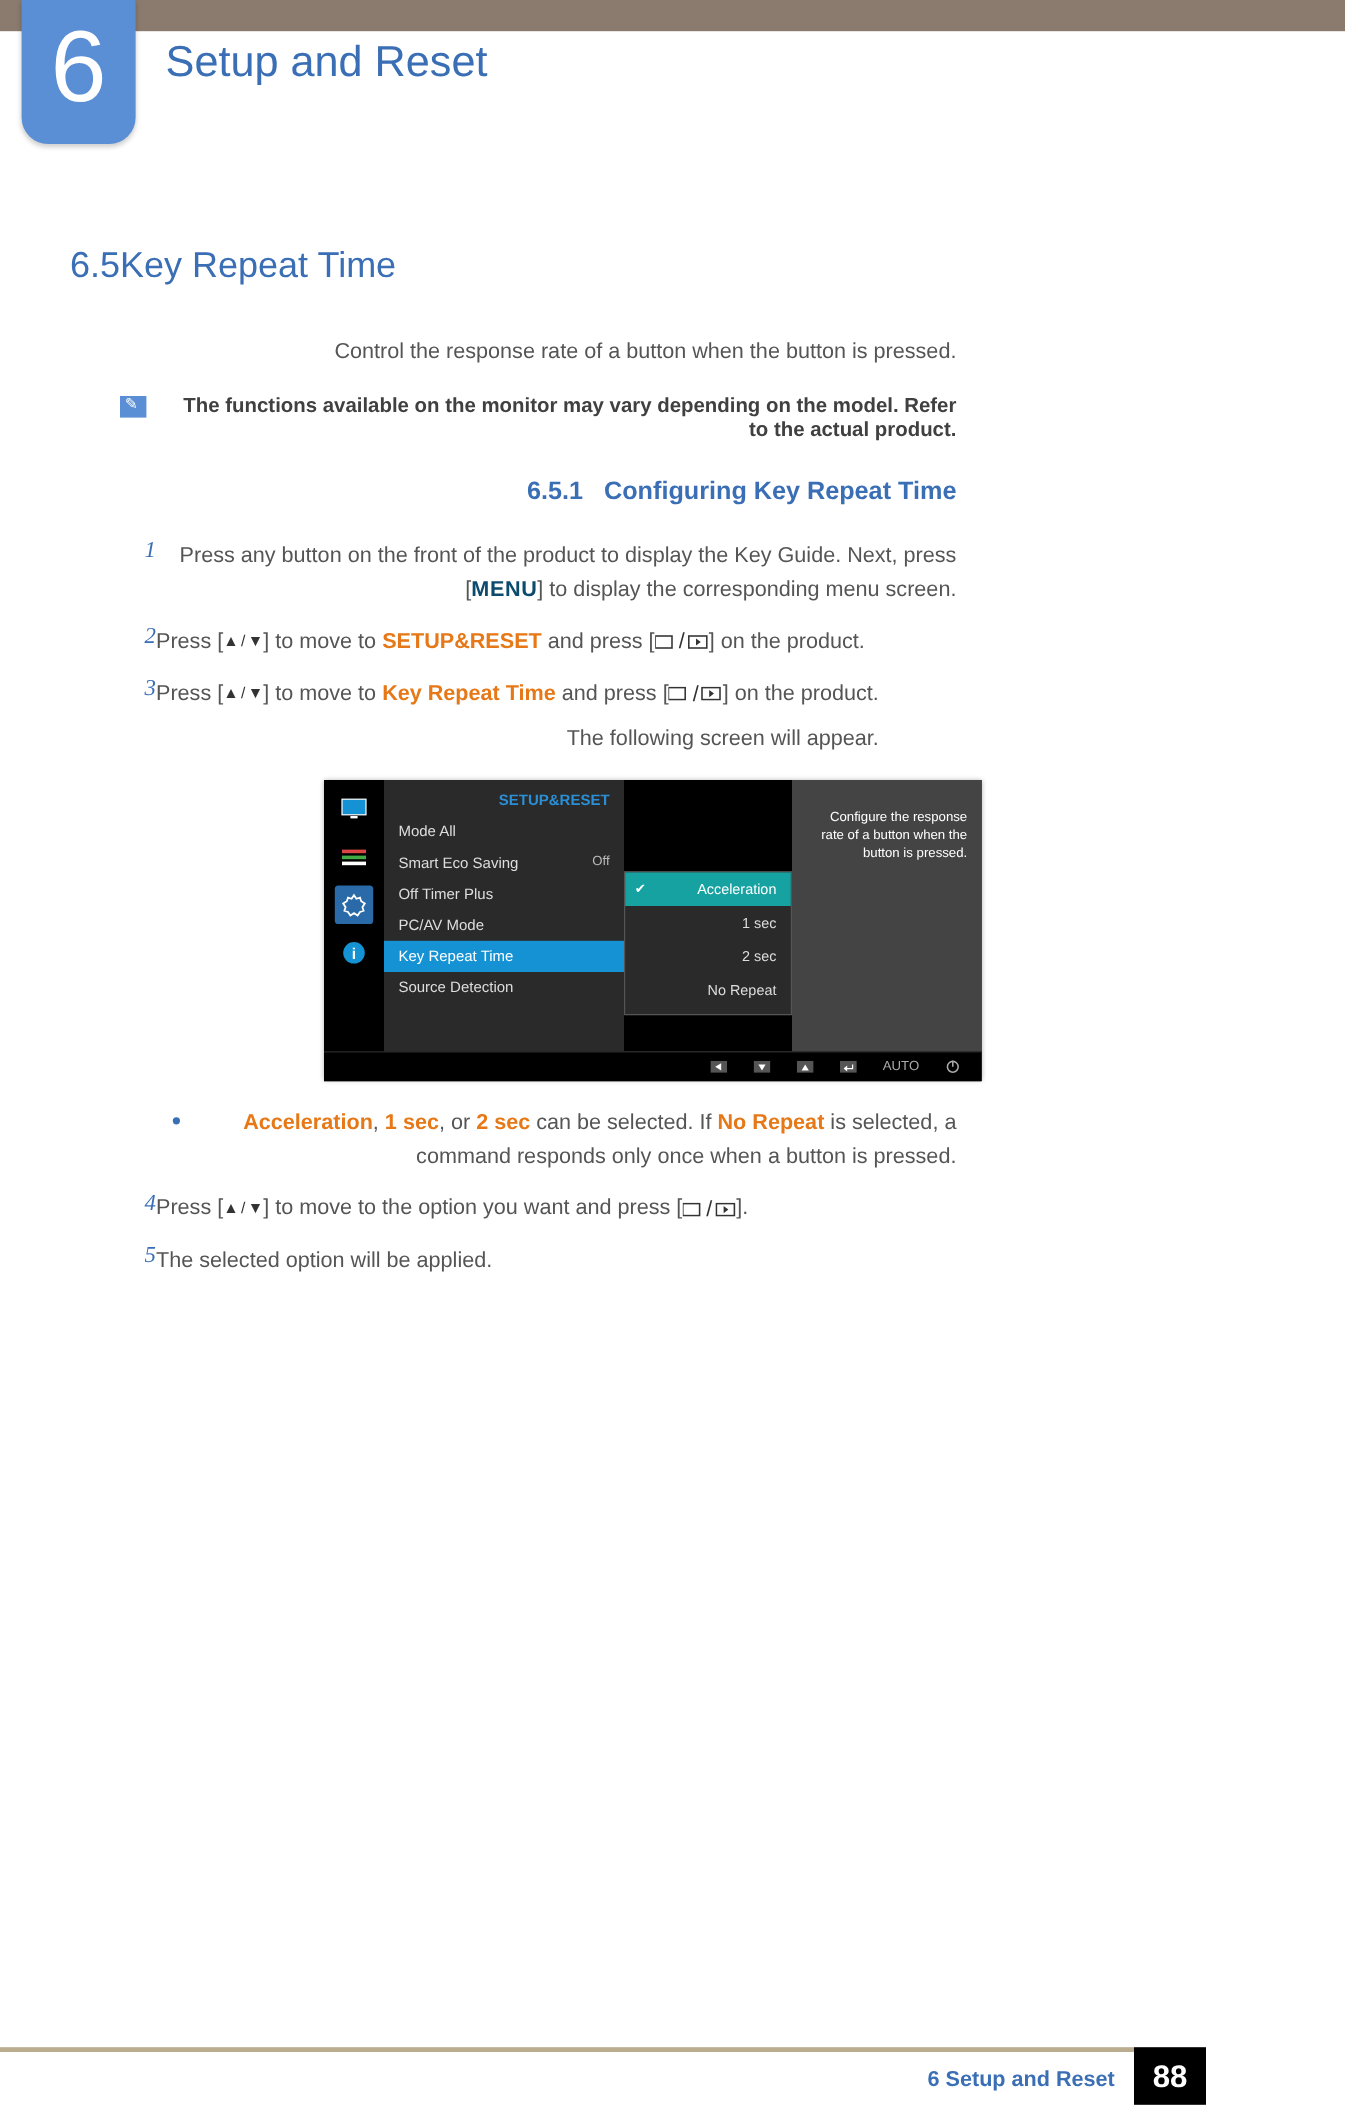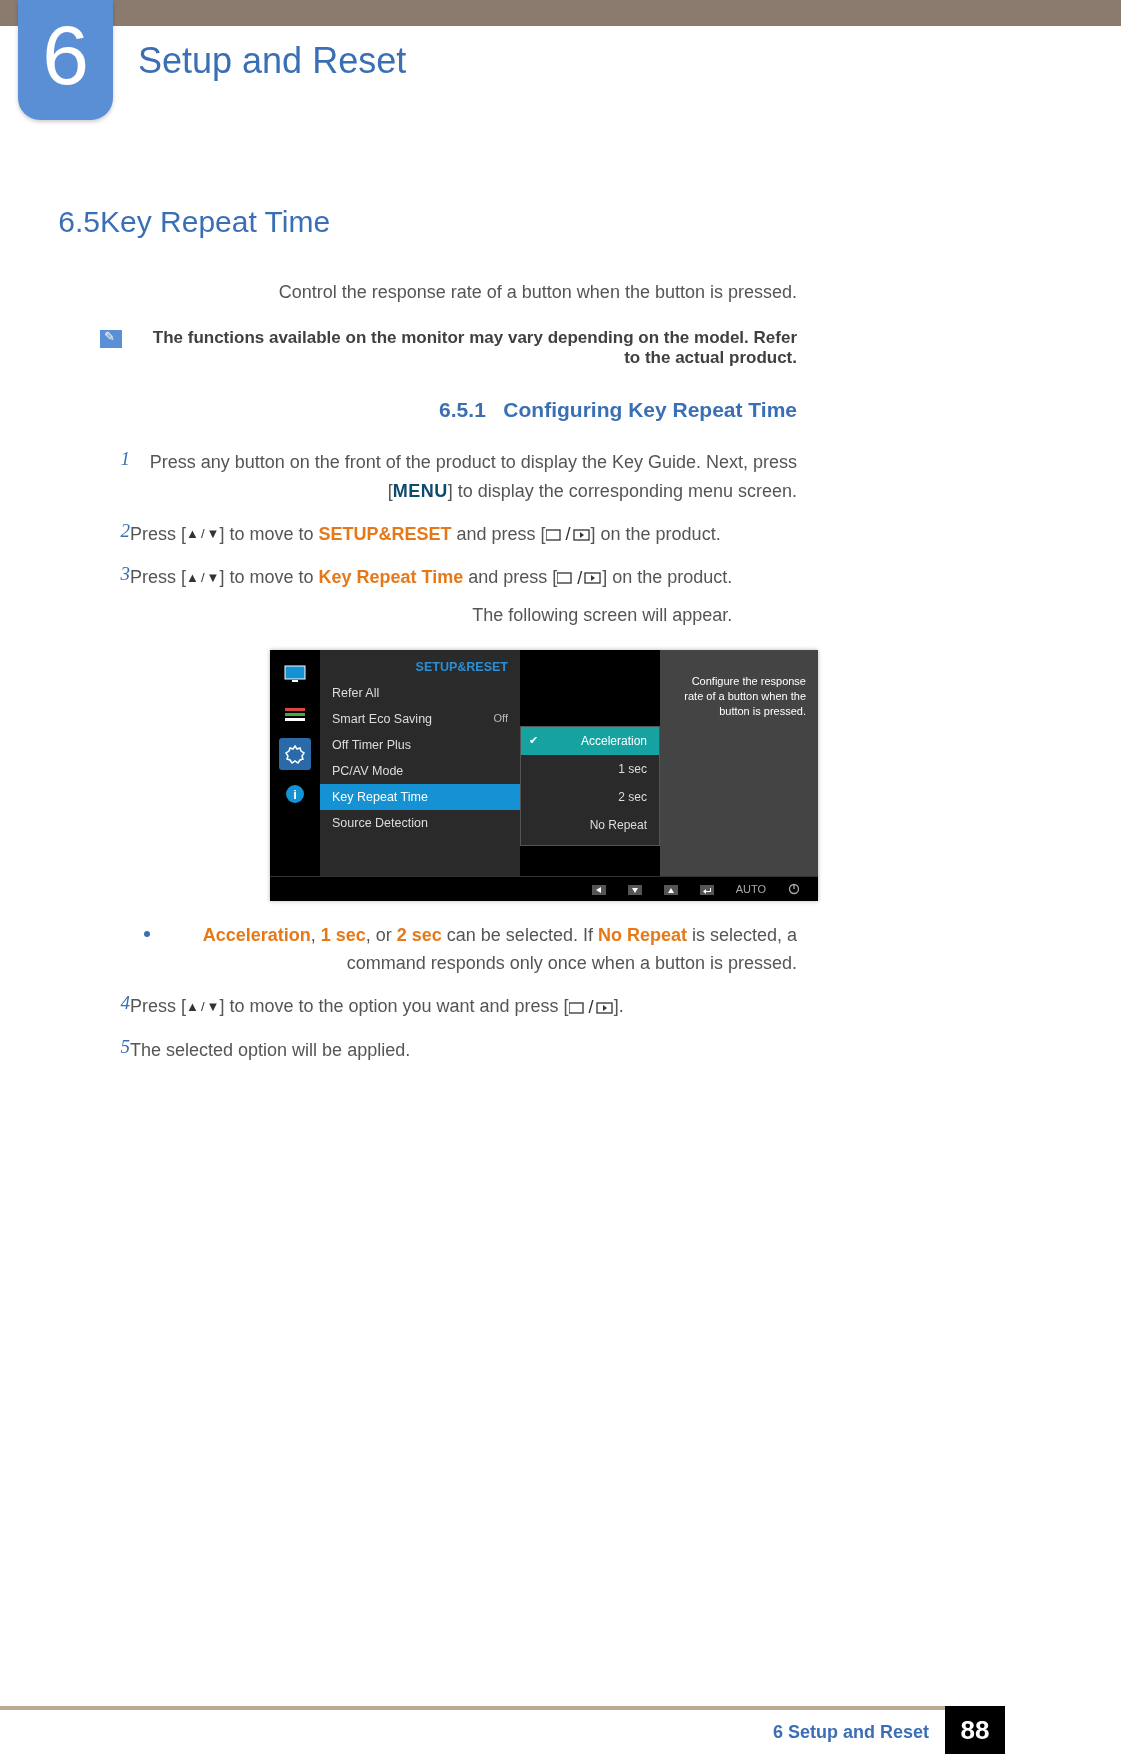--- a/index.html
+++ b/index.html
@@ -35,21 +35,21 @@
     box-shadow: 0 2px 4px rgba(0,0,0,0.2);
     color: #fff;
     font-size: 84px;
     font-weight: 300;
     text-align: center;
     line-height: 110px;
     font-family: Arial, sans-serif;
   }
   .chapter-title {
     position: absolute;
-    top: 40px;
+    top: 30px;
     left: 138px;
     font-size: 36px;
     color: #3b6fb5;
     font-weight: 400;
   }
   .content {
     position: absolute;
     top: 205px;
     left: 0;
     width: 887px;
@@ -427,21 +427,21 @@
             <div class="osd-icon">
                 <svg width="22" height="22">
                   <circle cx="11" cy="11" r="9" fill="#1592d4"></circle>
                   <text x="11" y="16" font-size="13" fill="#fff" text-anchor="middle" font-family="Arial" font-weight="bold">i</text>
                 </svg>
               </div>
           </div>
           <div class="osd-menu">
             <div class="osd-menu-title">SETUP&amp;RESET</div>
             <div class="osd-menu-item">
-                <span>Refer All</span>
+                <span>Mode All</span>
               </div>
             <div class="osd-menu-item">
                 <span>Smart Eco Saving</span>
                 <span class="osd-menu-val">Off</span>
               </div>
             <div class="osd-menu-item">
                 <span>Off Timer Plus</span>
               </div>
             <div class="osd-menu-item">
                 <span>PC/AV Mode</span>

